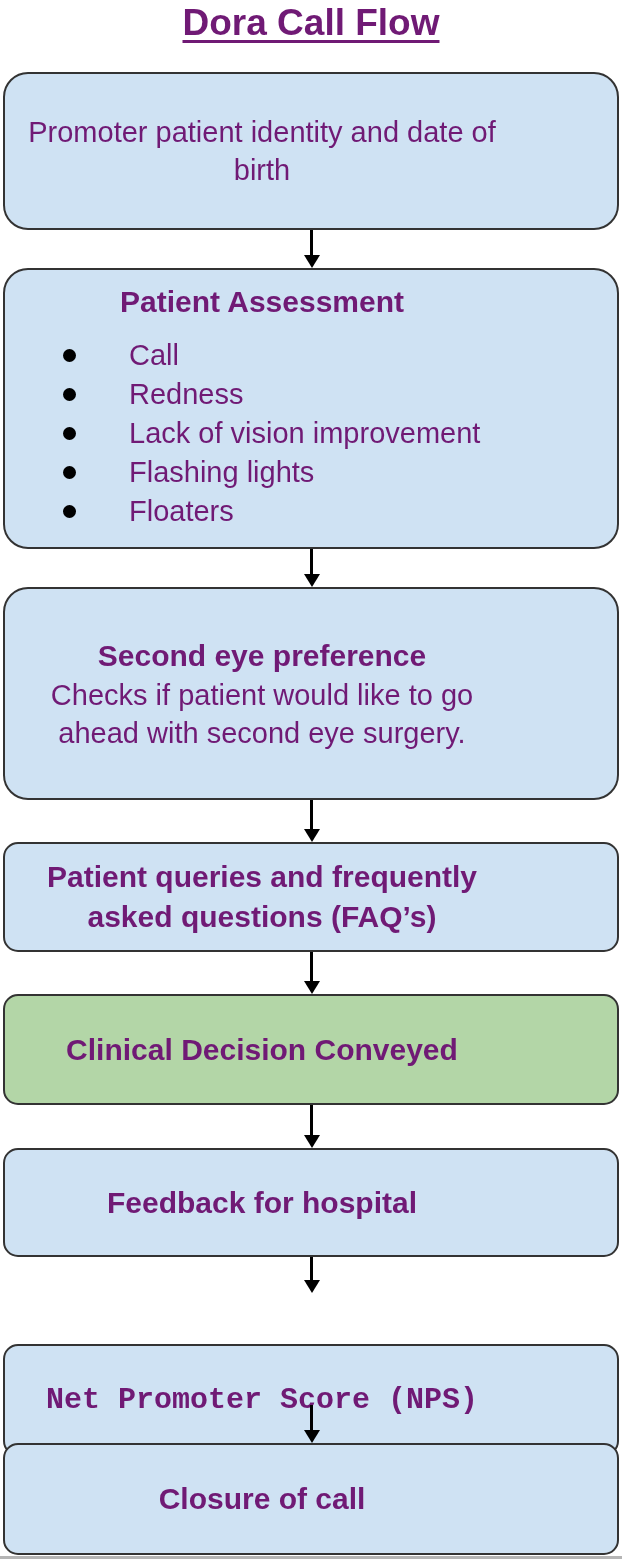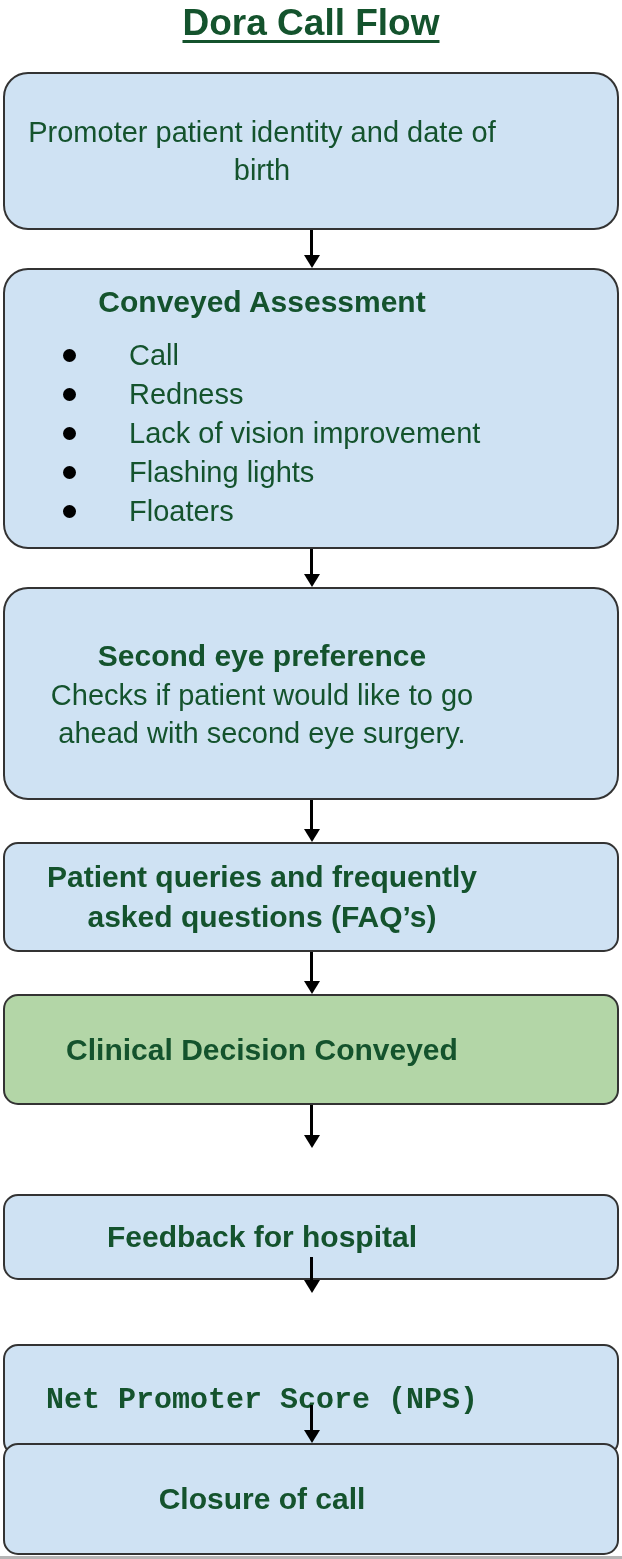--- a/index.html
+++ b/index.html
@@ -1,18 +1,18 @@
 <!DOCTYPE html>
 <html><head>
 <meta charset="utf-8">
 <style>
   html,body{margin:0;padding:0;background:#ffffff;}
   .canvas{
     position:relative;width:622px;height:1559px;background:#ffffff;
-    font-family:"Liberation Sans",sans-serif;color:#14532d;overflow:hidden;
+    font-family:"Liberation Sans",sans-serif;color:#701a75;overflow:hidden;
   }
   .title{
     position:absolute;top:2px;left:0;width:622px;margin:0;
     text-align:center;font-size:37px;font-weight:bold;
     text-decoration:underline;text-decoration-thickness:3px;text-underline-offset:5px;
   }
   .node{
     position:absolute;left:3px;width:616px;box-sizing:border-box;
     background:#cfe2f3;border:2.5px solid #333333;
   }
@@ -26,21 +26,21 @@
   }
   .heading{font-weight:bold;font-size:30px;line-height:40px;}
   .body{font-size:29px;line-height:38px;}
   .narrow{max-width:480px;margin:0 auto;}
   
   .b1{top:72px;height:158px;}
   .b2{top:268px;height:281px;}
   .b3{top:587px;height:213px;}
   .b4{top:842px;height:110px;}
   .b5{top:994px;height:111px;}
-  .b6{top:1148px;height:86px;margin-top:46px;}
+  .b6{top:1148px;height:109px;}
   .b7{top:1344px;height:112px;font-family:Liberation Mono, monospace;}
   .b8{top:1443px;height:112px;}
   
   .b2 .content{justify-content:flex-start;padding-top:12px;}
   .bullets{margin-top:14px;}
   .bullet-row{display:flex;align-items:center;height:39px;text-align:left;}
   .dot{width:13px;height:13px;border-radius:50%;background:#000;margin-left:58px;flex:0 0 13px;}
   .bullet-text{margin-left:53px;font-size:29px;}
   
   .arrow{position:absolute;left:303px;width:17px;display:flex;flex-direction:column;align-items:center;}
@@ -68,21 +68,21 @@
     </div>
   </section>
 
   <div class="arrow a1">
     <i class="shaft"></i>
     <i class="head"></i>
   </div>
 
   <section class="node r25 b2">
     <div class="content">
-      <div class="heading">Conveyed Assessment</div>
+      <div class="heading">Patient Assessment</div>
       <div class="bullets">
         <div class="bullet-row">
           <span class="dot"></span>
           <span class="bullet-text">Call</span>
         </div>
         <div class="bullet-row">
           <span class="dot"></span>
           <span class="bullet-text">Redness</span>
         </div>
         <div class="bullet-row">

